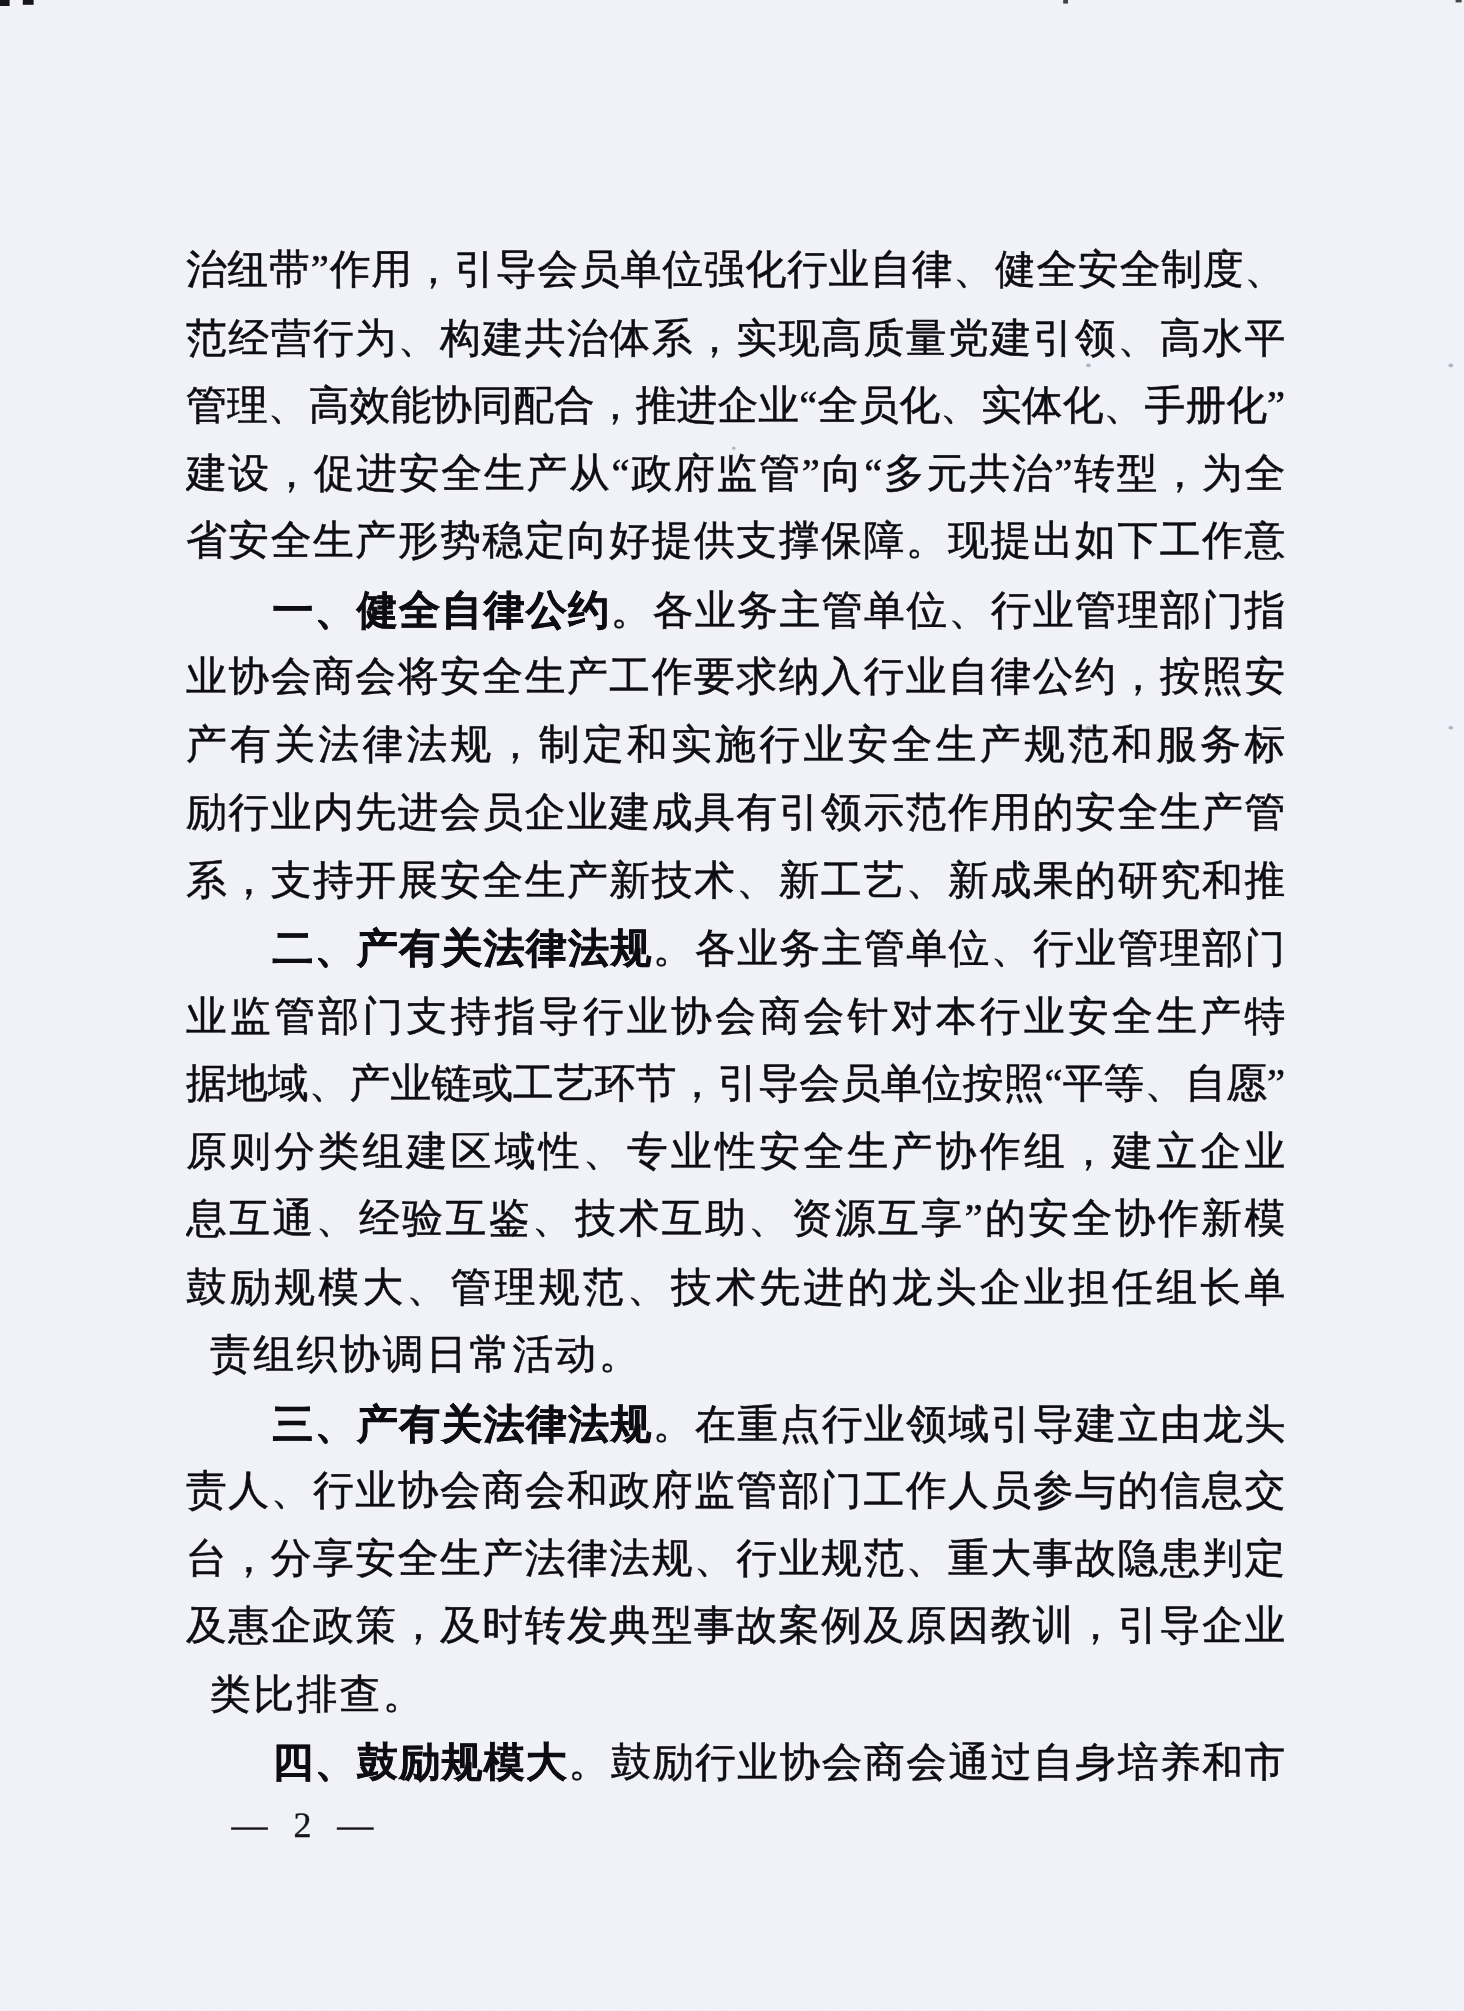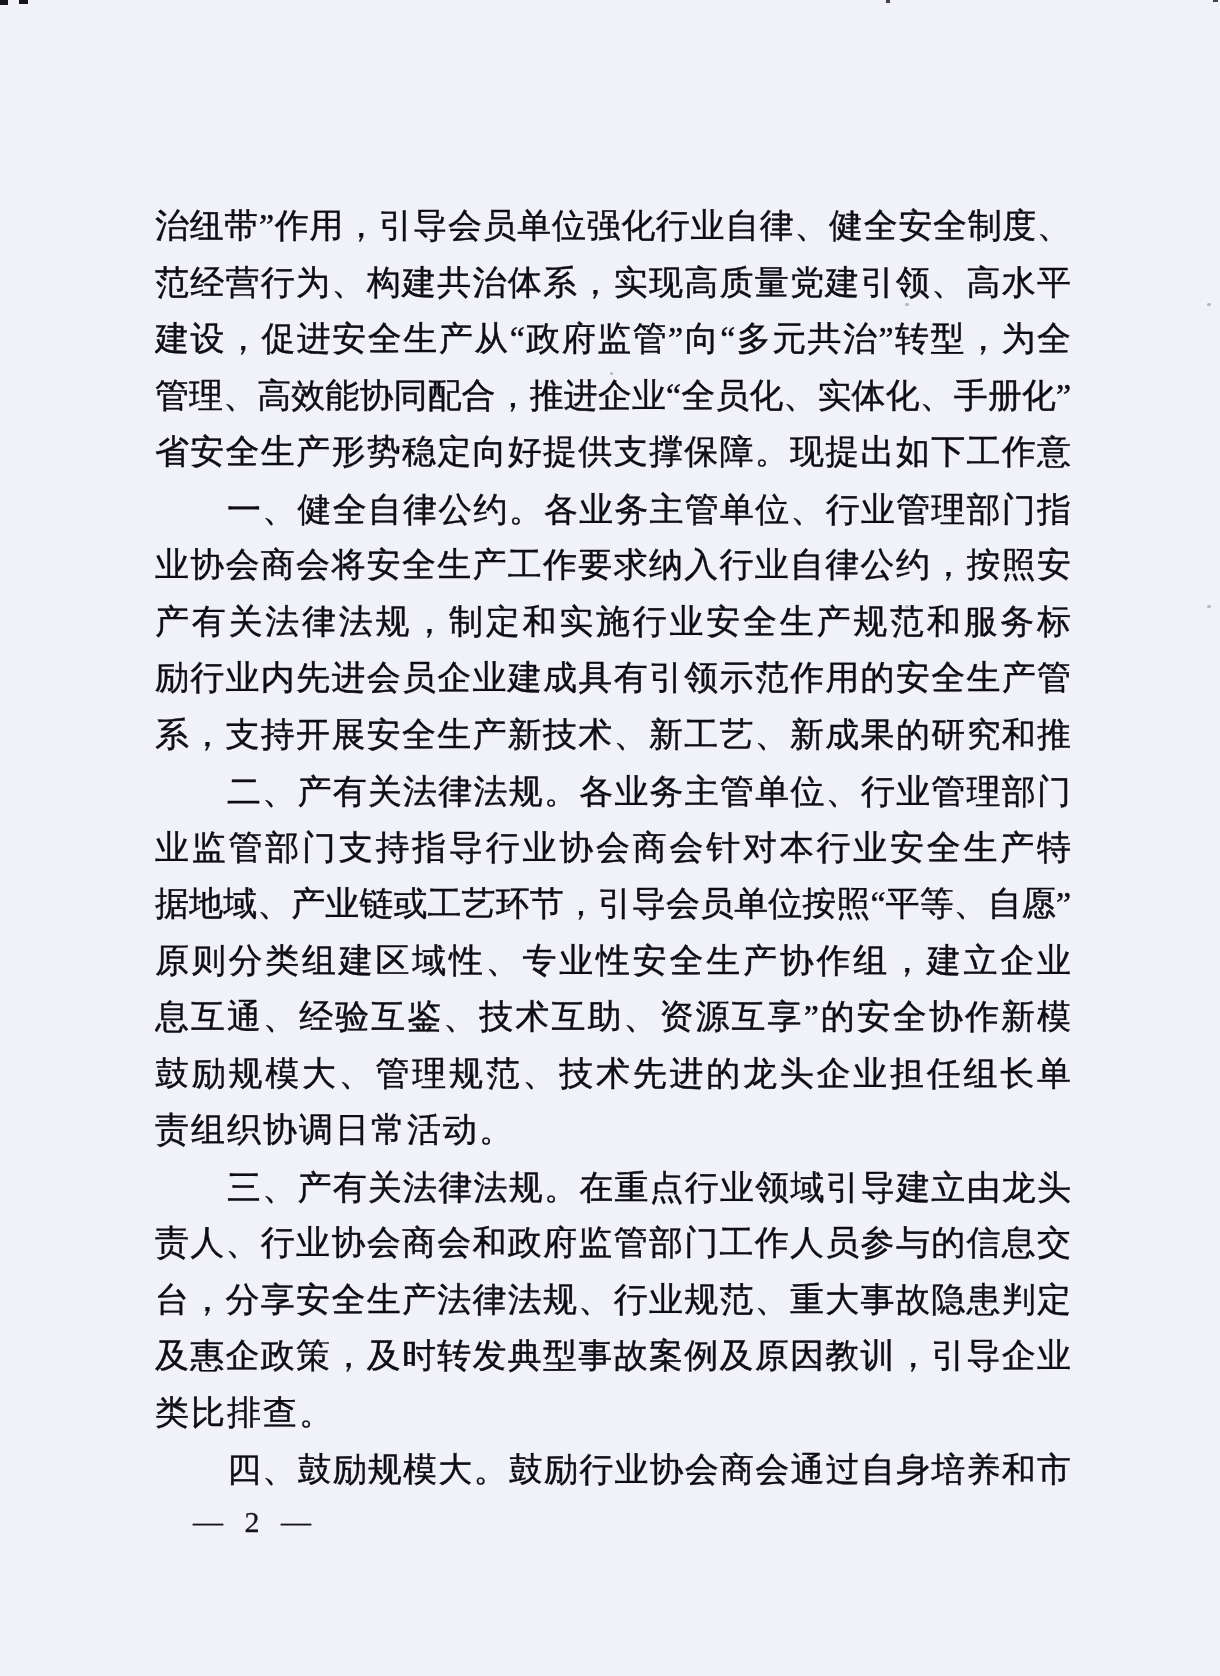--- a/index.html
+++ b/index.html
@@ -27,24 +27,25 @@
     text-align-last: justify;
     text-justify: inter-character;
     overflow: hidden;
     white-space: normal;
   }
   .line.indent { padding-left: 72px; }
   .line.short {
     text-align: right;
     text-align-last: left;
     letter-spacing: 2px;
+    margin-left: 20px;
   }
   .seg-b {
     font-family: "Liberation Sans", sans-serif;
-    font-weight: 400;
+    font-weight: 700;
   }
   .page-num {
     position: absolute; left: 193px; top: 1505px; z-index: 2;
     font-size: 30px; color: #15151a;
     letter-spacing: 7px;
     font-family: "Liberation Serif", serif;
     -webkit-text-stroke: 0.3px currentColor;
   }
   .artifact { position: absolute; z-index: 3; }
   .a-1 { left: 0px;    top: 0px; width: 8px; height: 5px; background: #15151a; }
@@ -76,22 +77,22 @@
 <div class="artifact a-4"></div>
 <div class="dust d-1"></div>
 <div class="dust d-2"></div>
 <div class="dust d-3"></div>
 <div class="dust d-4"></div>
 <div class="dust d-5"></div>
 
 <div class="doc-body">
     <div class="line"><span class="seg">治纽带”作用，引导会员单位强化行业自律、健全安全制度、规</span></div>
     <div class="line"><span class="seg">范经营行为、构建共治体系，实现高质量党建引领、高水平服务</span></div>
+    <div class="line"><span class="seg">管理、高效能协同配合，推进企业“全员化、实体化、手册化”</span></div>
     <div class="line"><span class="seg">建设，促进安全生产从“政府监管”向“多元共治”转型，为全</span></div>
-    <div class="line"><span class="seg">管理、高效能协同配合，推进企业“全员化、实体化、手册化”</span></div>
     <div class="line"><span class="seg">省安全生产形势稳定向好提供支撑保障。现提出如下工作意见。</span></div>
     <div class="line indent"><span class="seg-b">一、健全自律公约</span><span class="seg">。各业务主管单位、行业管理部门指导行</span></div>
     <div class="line"><span class="seg">业协会商会将安全生产工作要求纳入行业自律公约，按照安全生</span></div>
     <div class="line"><span class="seg">产有关法律法规，制定和实施行业安全生产规范和服务标准，鼓</span></div>
     <div class="line"><span class="seg">励行业内先进会员企业建成具有引领示范作用的安全生产管理体</span></div>
     <div class="line"><span class="seg">系，支持开展安全生产新技术、新工艺、新成果的研究和推广。</span></div>
     <div class="line indent"><span class="seg-b">二、产有关法律法规</span><span class="seg">。各业务主管单位、行业管理部门会同行</span></div>
     <div class="line"><span class="seg">业监管部门支持指导行业协会商会针对本行业安全生产特点，依</span></div>
     <div class="line"><span class="seg">据地域、产业链或工艺环节，引导会员单位按照“平等、自愿”</span></div>
     <div class="line"><span class="seg">原则分类组建区域性、专业性安全生产协作组，建立企业间“信</span></div>

